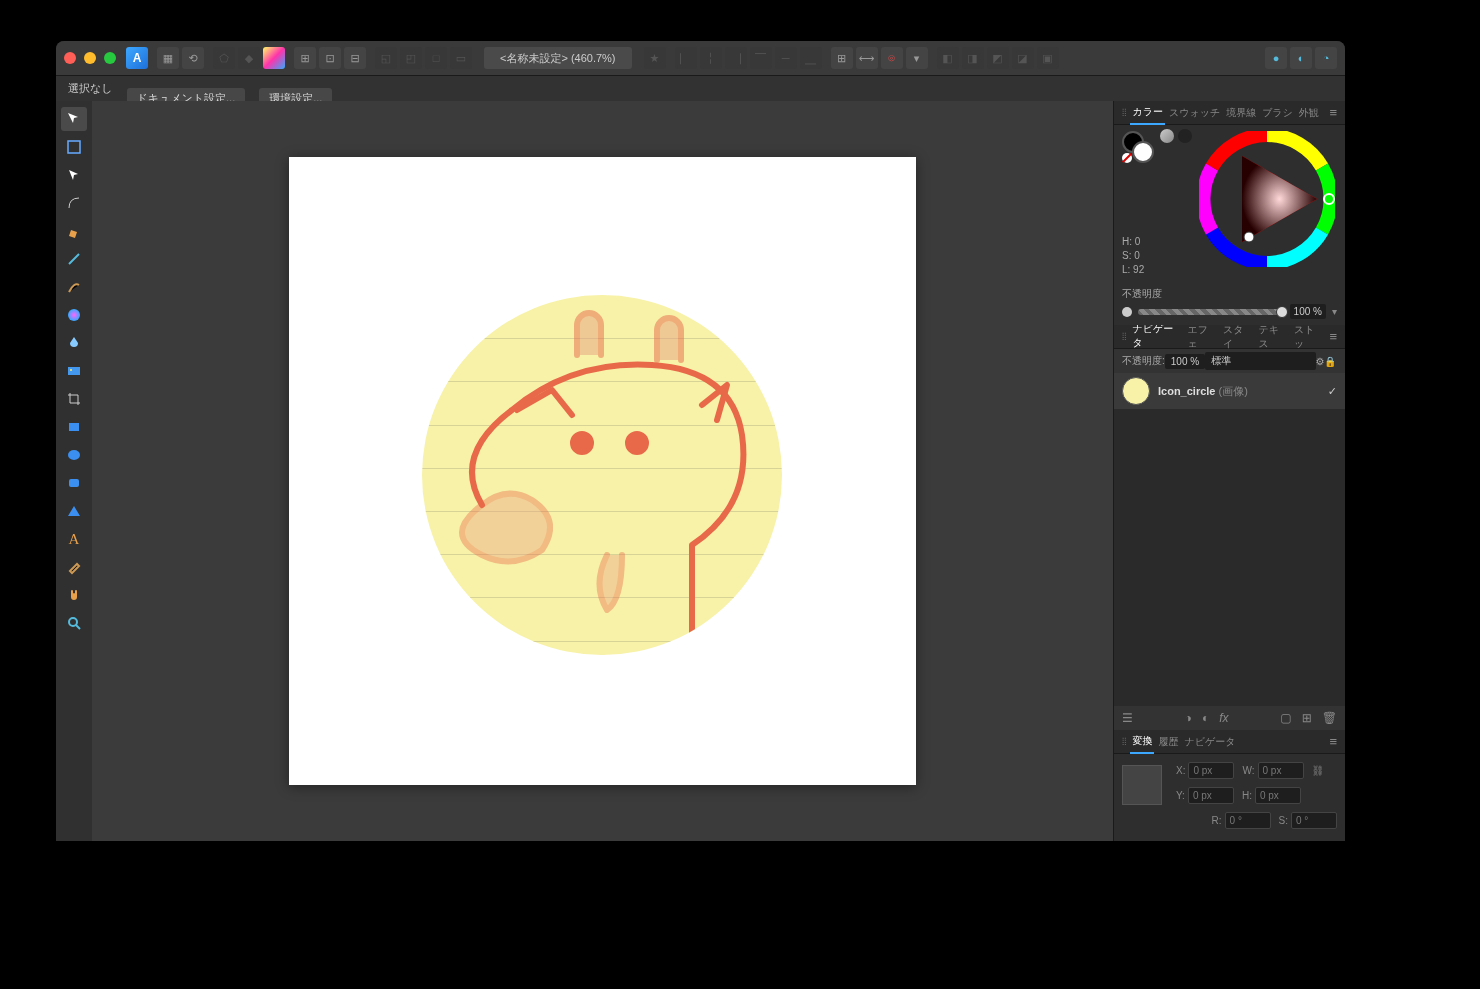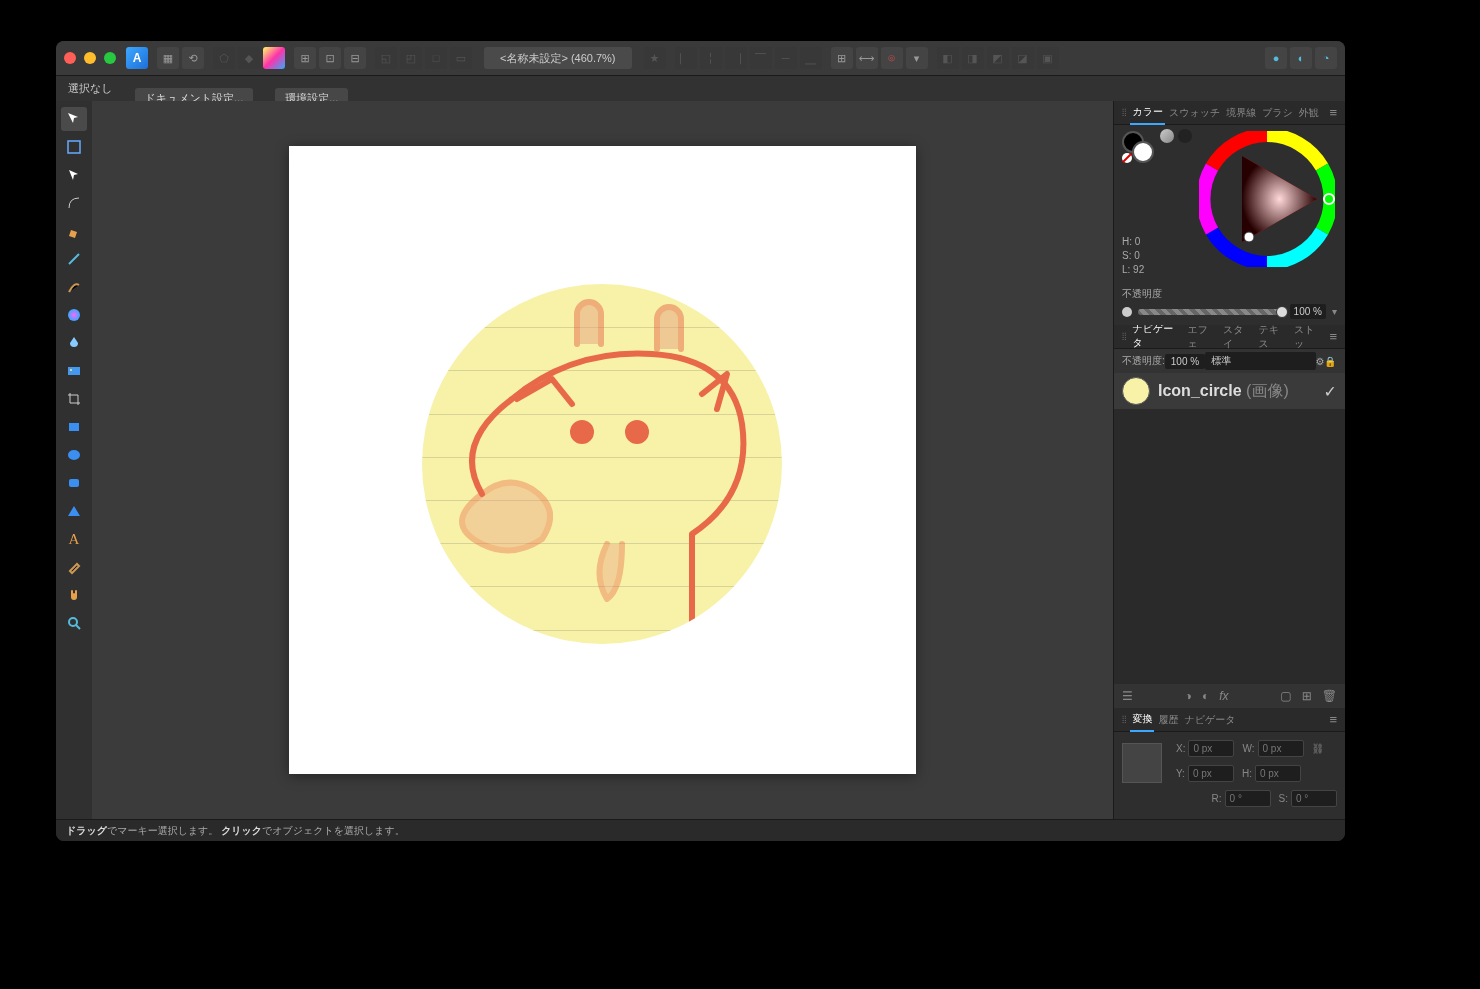--- a/index.html
+++ b/index.html
@@ -14,21 +14,21 @@
 .tl-close{background:#ff5f56;} .tl-min{background:#ffbd2e;} .tl-max{background:#27c93f;}
 .app-icon { width:22px; height:22px; background:linear-gradient(135deg,#3da8ff,#1e6fd9); border-radius:3px; display:flex; align-items:center; justify-content:center; color:#fff; font-size:12px; font-weight:bold;}
 .tb-group{display:flex; gap:3px; margin-left:3px;}
 .tb-btn{width:22px;height:22px;background:#444;border-radius:3px;display:flex;align-items:center;justify-content:center;color:#999;font-size:11px;}
 .tb-btn.dim{background:#383838;color:#555;}
 .doc-title{flex:0 0 auto;margin:0 6px;padding:0 16px;height:22px;background:#4a4a4a;border-radius:3px;display:flex;align-items:center;color:#ccc;font-size:11px;min-width:140px;justify-content:center;}
 .tb-spacer{flex:1;}
 .magnet{color:#ff4d4d!important;}
 
 
-.context-bar{height:26px;background:#323232;display:flex;align-items:center;gap:22px;padding:0 12px;font-size:11px;color:#ccc;border-top:1px solid #1a1a1a;}
+.context-bar{height:26px;background:#323232;display:flex;align-items:center;gap:14px;padding:0 12px;font-size:11px;color:#ccc;border-top:1px solid #1a1a1a;}
 .ctx-btn{background:#474747;padding:3px 10px;border-radius:3px;color:#ddd;margin-top:19px;}
 
 
 .main{flex:1;display:flex;overflow:hidden;}
 .toolbar-left{width:36px;background:#303030;display:flex;flex-direction:column;align-items:center;padding-top:6px;gap:4px;}
 .tool{width:26px;height:24px;display:flex;align-items:center;justify-content:center;border-radius:3px;color:#bbb;}
 .tool.active{background:#4a4a4a;color:#fff;}
 .tool svg{width:16px;height:16px;}
 
 .canvas-area{flex:1;background:#3b3b3b;display:flex;align-items:center;justify-content:center;position:relative;}
@@ -56,21 +56,21 @@
 .hsl-readout{position:absolute;left:8px;top:110px;font-size:10px;color:#aaa;line-height:14px;}
 .opacity-row{position:absolute;left:8px;right:8px;bottom:6px;display:flex;align-items:center;gap:6px;font-size:10px;color:#aaa;}
 .opacity-label{position:absolute;left:8px;bottom:24px;font-size:10px;color:#aaa;}
 .op-slider{flex:1;height:6px;background:repeating-linear-gradient(45deg,#666 0 4px,#888 4px 8px);border-radius:3px;position:relative;}
 .op-handle{position:absolute;right:-4px;top:-3px;width:12px;height:12px;border-radius:50%;background:#ddd;border:1px solid #333;}
 .op-val{background:#1e1e1e;padding:2px 4px;border-radius:2px;color:#ccc;}
 
 .layers-panel{flex:1;display:flex;flex-direction:column;background:#2e2e2e;}
 .layers-opts{height:24px;display:flex;align-items:center;gap:0;padding:0 8px;font-size:10px;color:#aaa;background:#333;}
 .layers-opts .fld{background:#1e1e1e;padding:2px 6px;border-radius:2px;color:#ccc;}
-.layer-item{display:flex;align-items:center;gap:8px;padding:4px 8px;background:#3a3a3a;font-size:16px;color:#ddd;}
+.layer-item{display:flex;align-items:center;gap:8px;padding:4px 8px;background:#3a3a3a;font-size:11px;color:#ddd;}
 .layer-thumb{width:28px;height:28px;border-radius:50%;background:#f7f2a8;border:1px solid #555;}
 .layer-check{margin-left:auto;color:#ccc;}
 .layers-body{flex:1;background:#2a2a2a;}
 .layer-footer{height:24px;background:#333;display:flex;align-items:center;padding:0 8px;gap:10px;color:#888;font-size:12px;}
 .layer-footer .sp{flex:1;}
 
 .transform-panel{background:#2e2e2e;}
 .tf-body{padding:8px;font-size:10px;color:#888;}
 .tf-row{display:flex;gap:8px;margin-bottom:4px;align-items:center;}
 .tf-thumb{width:40px;height:40px;background:#444;border:1px solid #555;margin-right:6px;}
@@ -425,19 +425,13 @@
             <div class="tf-fld">
                 <span>S:</span>
                 <input value="0 °" style="">
               </div>
           </div>
         </div>
       </div>
     </div>
   </div>
 
-  <div class="statusbar">
-    <span>
-      <b>ドラッグ</b><span>でマーキー選択します。</span>
-      <b>クリック</b><span>でオブジェクトを選択します。</span>
-    </span>
-  </div>
 </div>
 
 </body></html>

